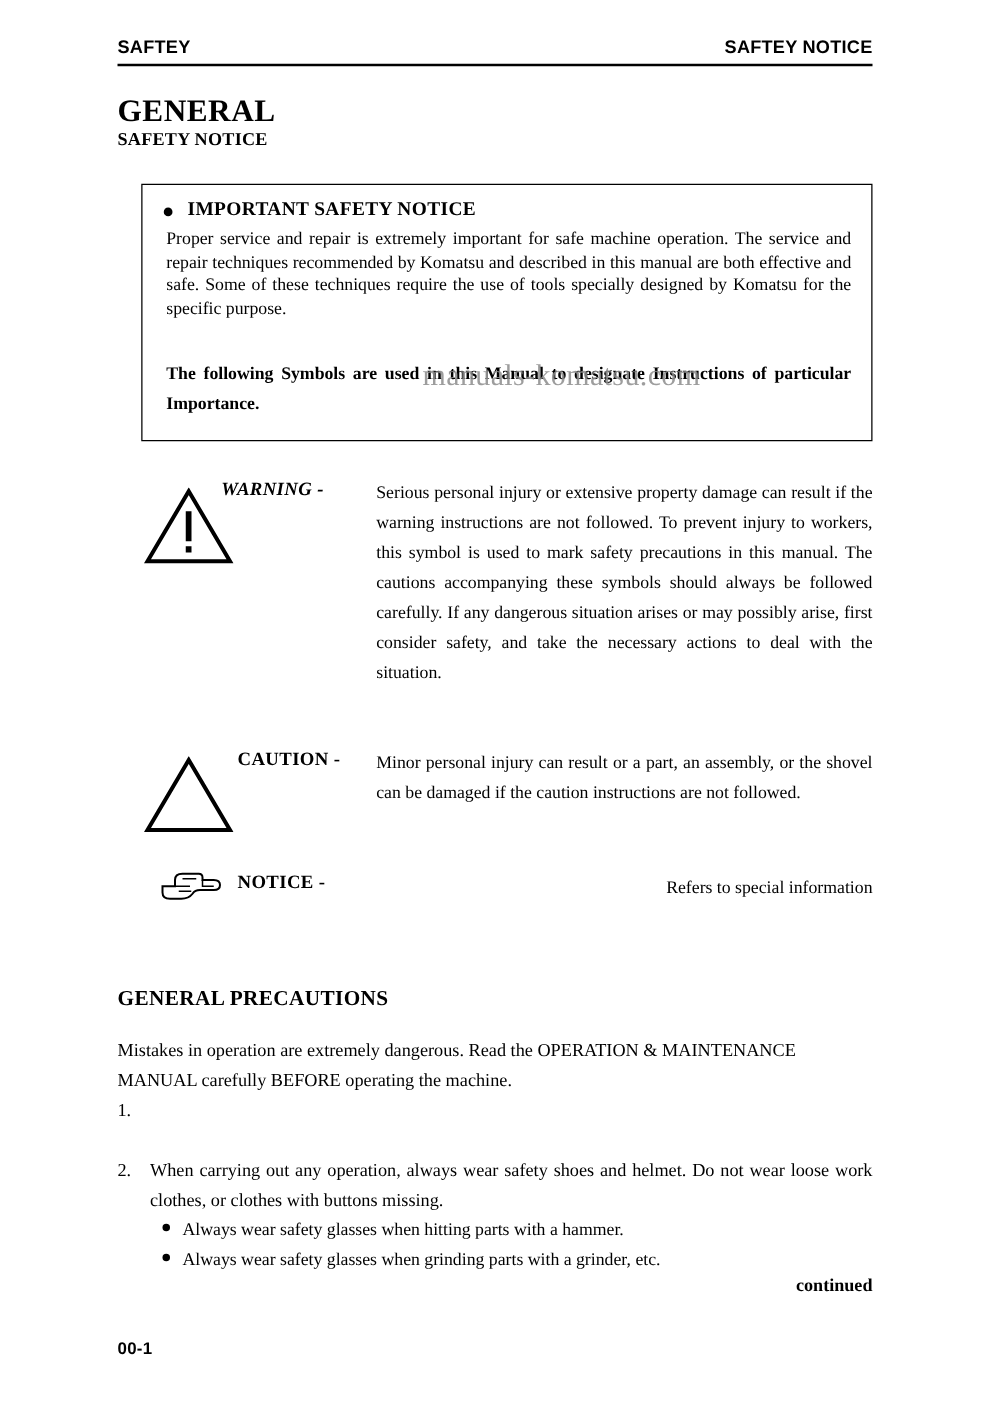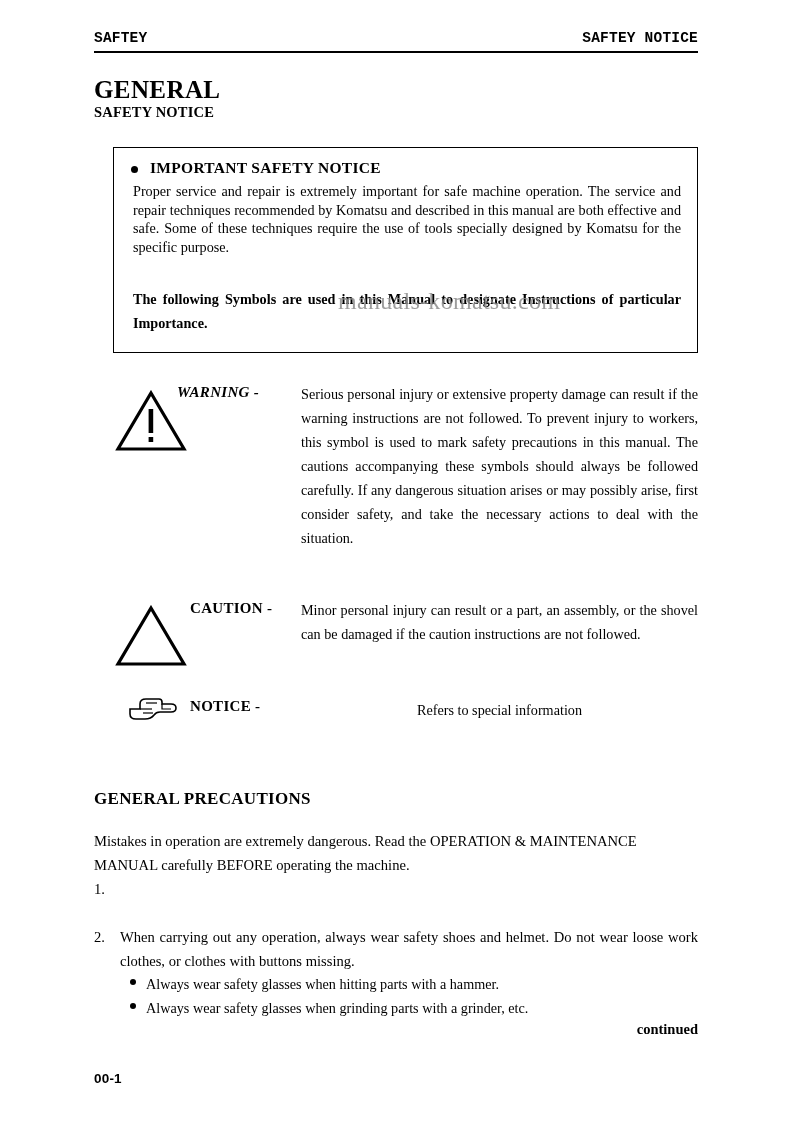--- a/index.html
+++ b/index.html
@@ -25,21 +25,21 @@
 
   
   .header {
     position: absolute;
     left: 94px;
     top: 30px;
     width: 604px;
     display: flex;
     justify-content: space-between;
     align-items: center;
-    font-family: Liberation Mono, monospace;
+    font-family: Liberation Sans, sans-serif;
     font-weight: bold;
     font-size: 14.5px;
     letter-spacing: 0.2px;
   }
   .header-rule {
     position: absolute;
     left: 94px;
     top: 51px;
     width: 604px;
     height: 2.4px;
@@ -267,21 +267,21 @@
   <div class="icon-notice">
     <svg width="56" height="32" viewBox="0 0 56 32">
       <path d="M4 17 L14 17 L14 12 Q14 7 20 7 L33 7 Q36 7 36 10 L36 12 L45 12 Q50 12 50 16 Q50 20 45 20 L34 20 Q30 20 28 23 Q25 27 19 27 L10 27 Q4 27 4 22 Z" fill="none" stroke="#000" stroke-width="1.6"></path>
         <path d="M14 17 L26 17" stroke="#000" stroke-width="1.2" fill="none"></path>
         <path d="M17 21 L27 21" stroke="#000" stroke-width="1.2" fill="none"></path>
         <path d="M20 11 L31 11" stroke="#000" stroke-width="1.2" fill="none"></path>
         <path d="M36 12 L36 17 L45 17" stroke="#000" stroke-width="1.2" fill="none"></path>
     </svg>
   </div>
   <div class="sym-label" style="left:190px; top:698px;">NOTICE -</div>
-  <div class="sym-text" style="left:301px; top:698px; width:397px; text-align:center;">Refers to special information</div>
+  <div class="sym-text" style="left:301px; top:698px; width:397px; text-align:right;">Refers to special information</div>
 
   <div class="gp-heading">GENERAL PRECAUTIONS</div>
   <div class="gp-intro">Mistakes in operation are extremely dangerous. Read the OPERATION &amp; MAINTENANCE MANUAL carefully BEFORE operating the machine.</div>
 
   <div class="gp-num" style="left:94px; top:877px;">1.</div>
 
   <div class="gp-num" style="left:94px; top:925px;">2.</div>
   <div class="gp-item" style="left:120px; top:925px; width:578px;">When carrying out any operation, always wear safety shoes and helmet. Do not wear loose work clothes, or clothes with buttons missing.</div>
 
   <span class="gp-sub-bullet" style="left:130px; top:979px;"></span>

